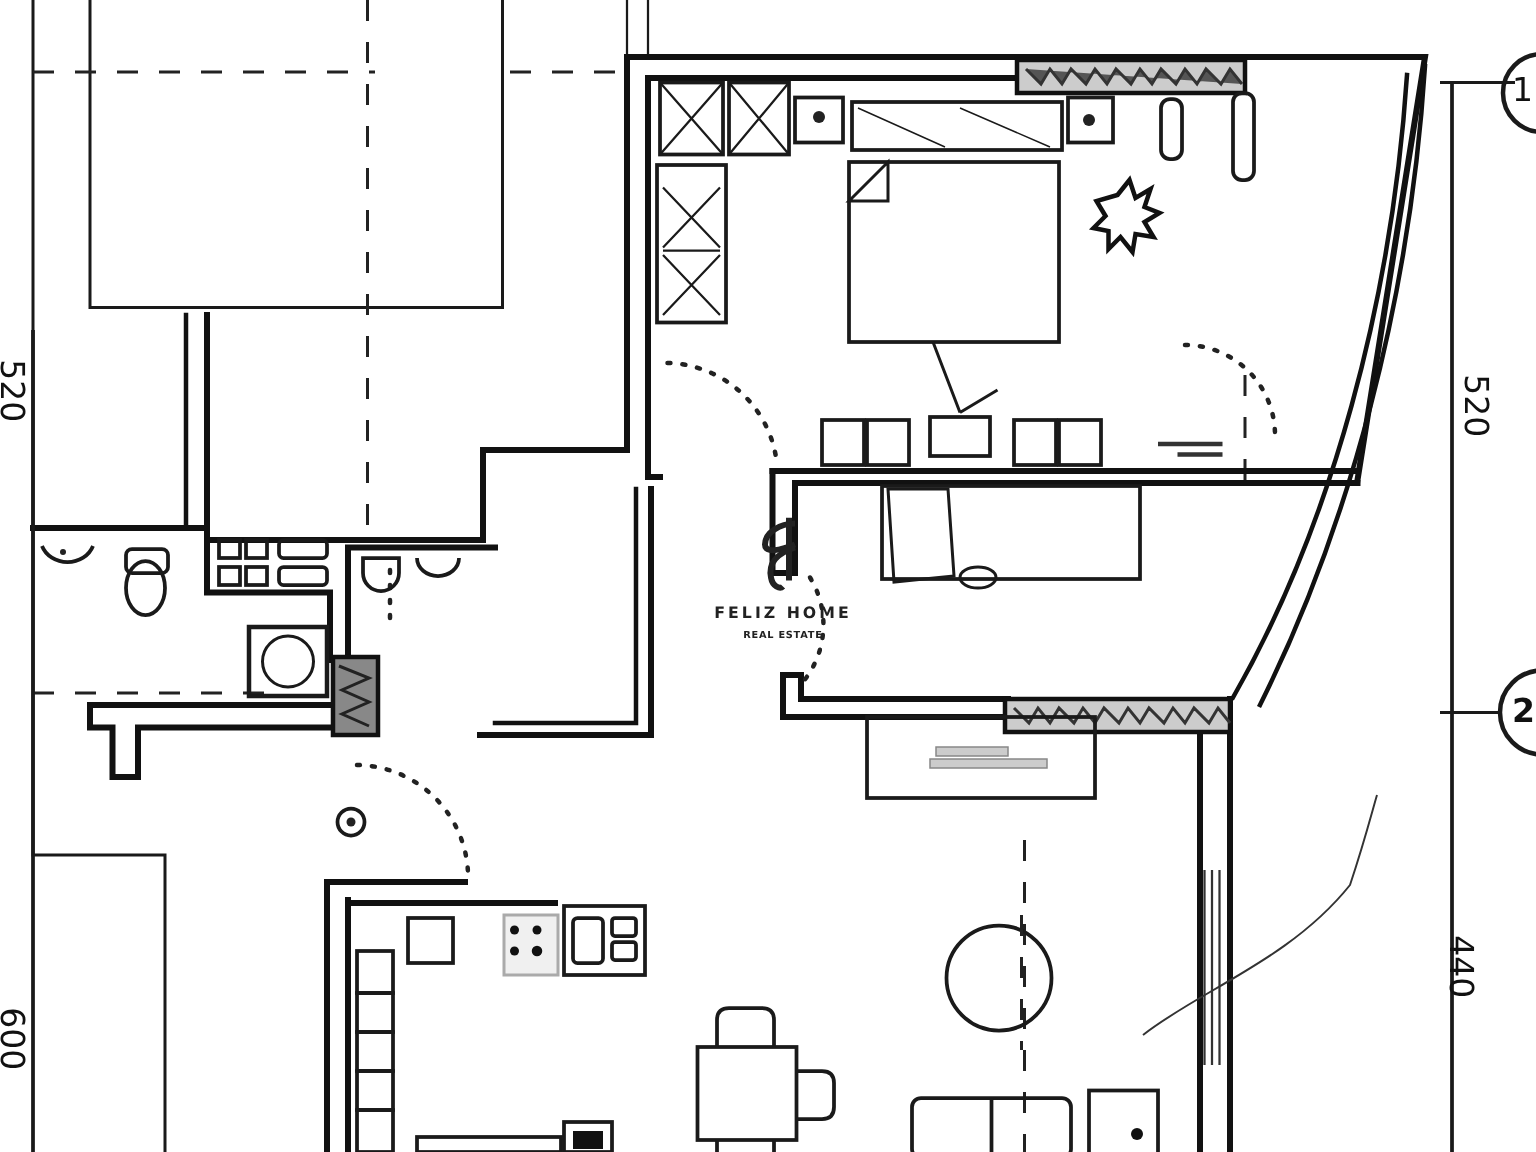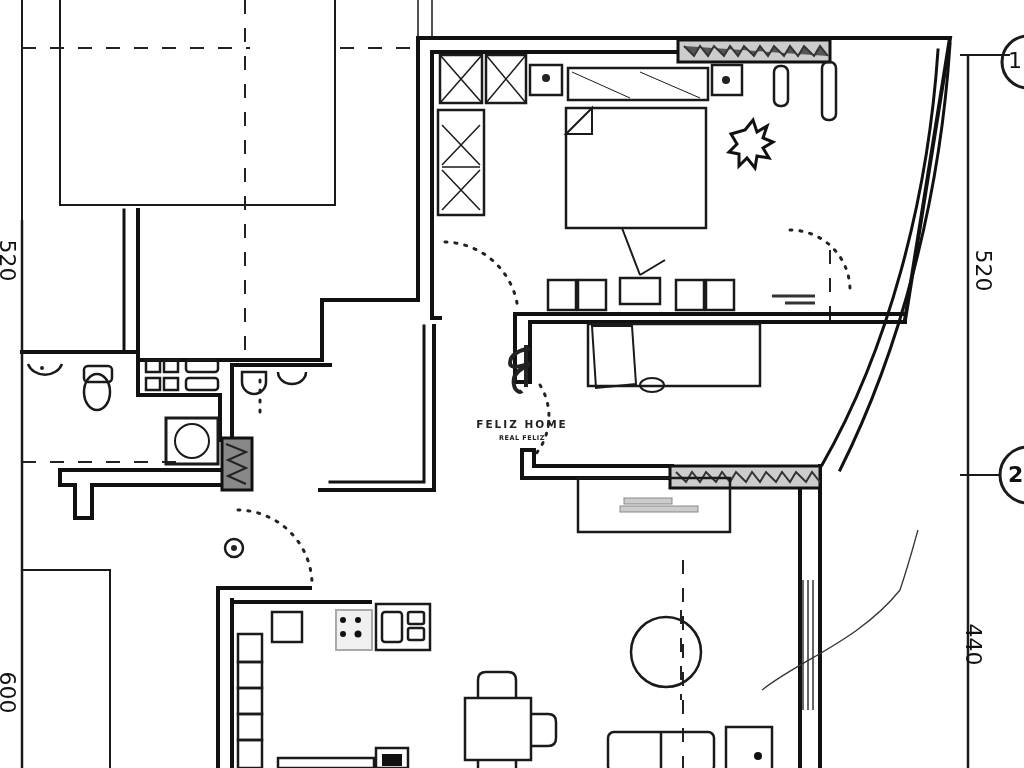--- a/index.html
+++ b/index.html
@@ -5,21 +5,21 @@
     html, body { margin: 0; padding: 0; background: #ffffff; }
     body { width: 1024px; height: 768px; overflow: hidden; position: relative; font-family: "DejaVu Sans", sans-serif; }
     #plan { position: absolute; left: 0; top: 0; width: 1024px; height: 768px; }
     .wall { stroke: #111; fill: none; stroke-linecap: square; }
     .thin { stroke: #1a1a1a; fill: none; }
     .dash { stroke: #222; fill: none; stroke-dasharray: 14 14; stroke-width: 2; }
     .dot { stroke: #222; fill: none; stroke-dasharray: 2 8; stroke-width: 3; stroke-linecap: round; }
     .hatch { fill: #555; }
     .dim-label { position: absolute; font-family: "DejaVu Sans", sans-serif; font-size: 22px; color: #111; transform-origin: center; }
     .logo { position: absolute; left: 462px; top: 345px; width: 120px; text-align: center; }
-    .logo-name { font-family: "DejaVu Sans", sans-serif; font-weight: bold; font-size: 10.5px; letter-spacing: 2px; color: #222; margin-top: 19px; }
+    .logo-name { font-family: "DejaVu Sans", sans-serif; font-weight: bold; font-size: 10.5px; letter-spacing: 2px; color: #222; margin-top: 4px; }
     .logo-sub { font-family: "DejaVu Sans", sans-serif; font-weight: bold; font-size: 6.5px; letter-spacing: 0.5px; color: #222; margin-top: 4px; }
   </style>
 </head>
 <body>
 
 <svg id="plan" viewBox="0 0 1024 768" xmlns="http://www.w3.org/2000/svg">
 
   <g>
     <path class="thin" stroke-width="2" d="M22 0 V570 H110 V768"></path>
     <path class="thin" stroke-width="2" d="M60 0 V205 H335 V0"></path>
@@ -205,14 +205,14 @@
 <div class="dim-label" style="left:1008px; top:48px;">1</div>
 <div class="dim-label" style="left:1008px; top:462px; font-weight:bold;">2</div>
 
 <div class="logo">
   <svg width="40" height="50" viewBox="0 0 40 50">
     <path d="M24 0 V42" stroke="#222" stroke-width="4" fill="none"></path>
     <path d="M28 4 C18 4, 8 10, 8 18 C8 24, 18 22, 28 18" stroke="#222" stroke-width="4" fill="none"></path>
     <path d="M28 20 C16 24, 10 30, 12 40 C13 46, 18 48, 20 46" stroke="#222" stroke-width="4" fill="none"></path>
   </svg>
   <div class="logo-name">FELIZ HOME</div>
-  <div class="logo-sub">REAL FELIZ</div>
+  <div class="logo-sub">REAL ESTATE</div>
 </div>
 
 </body></html>

